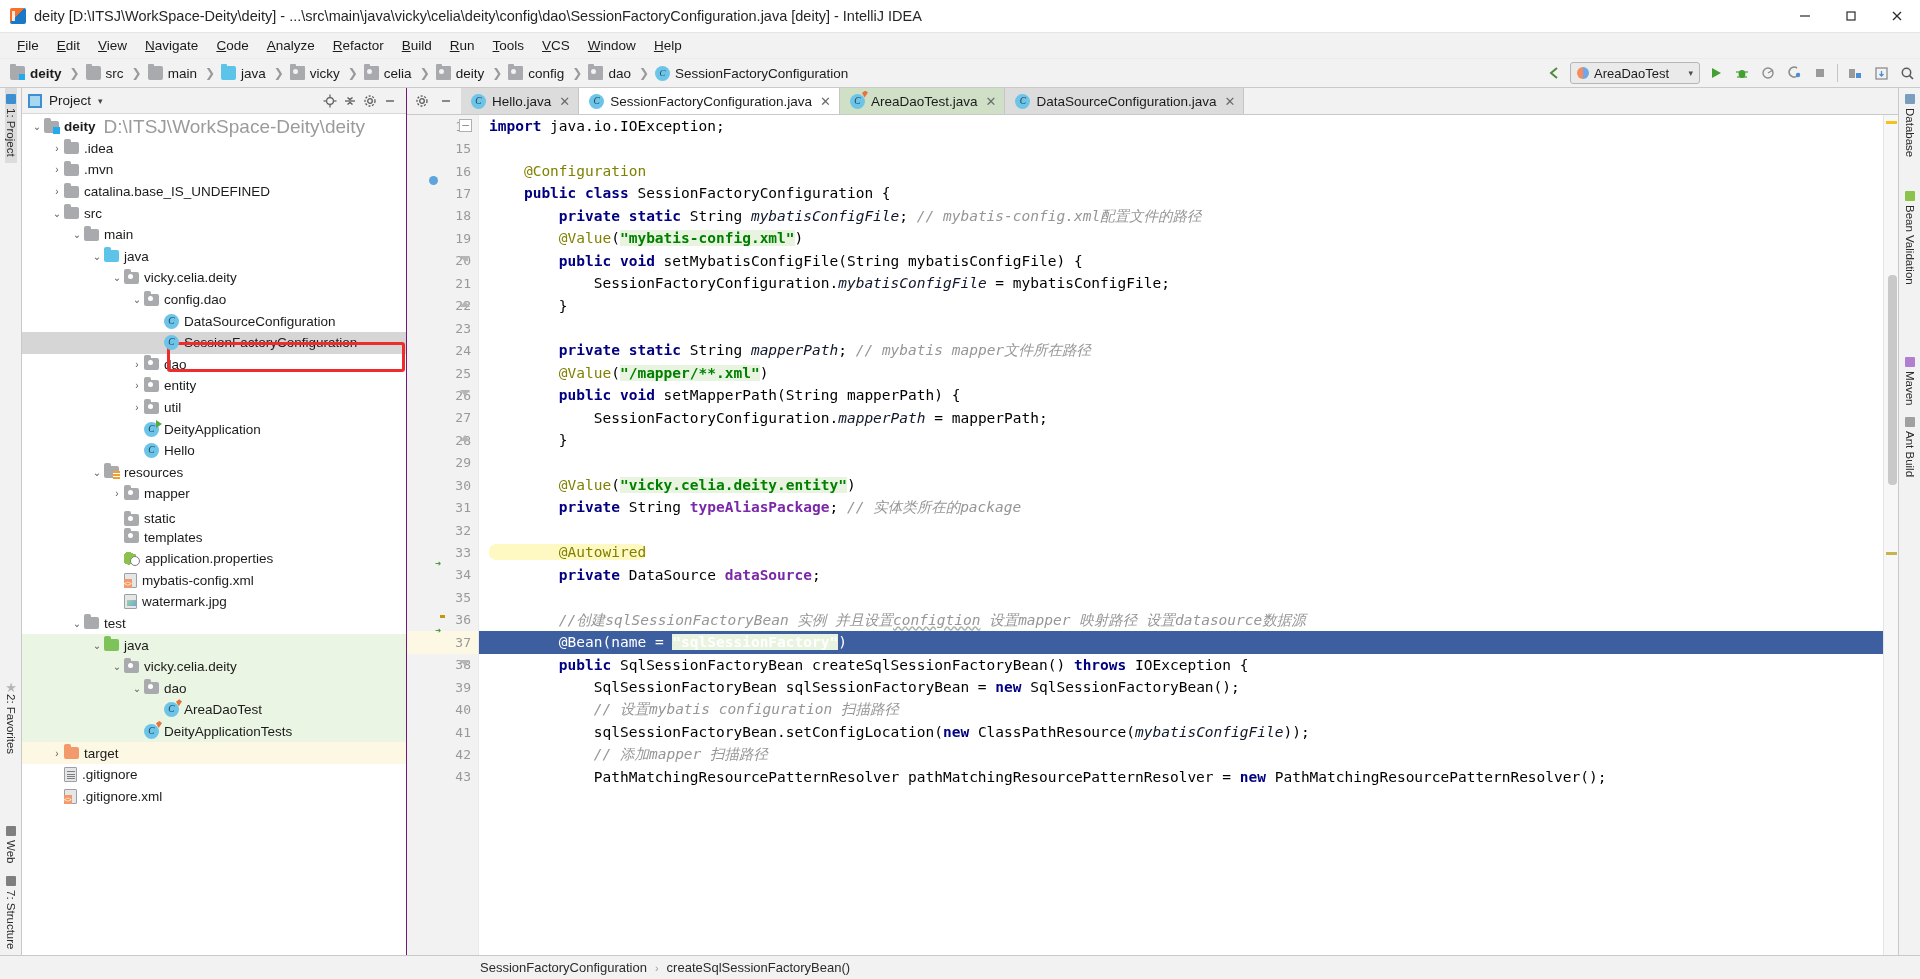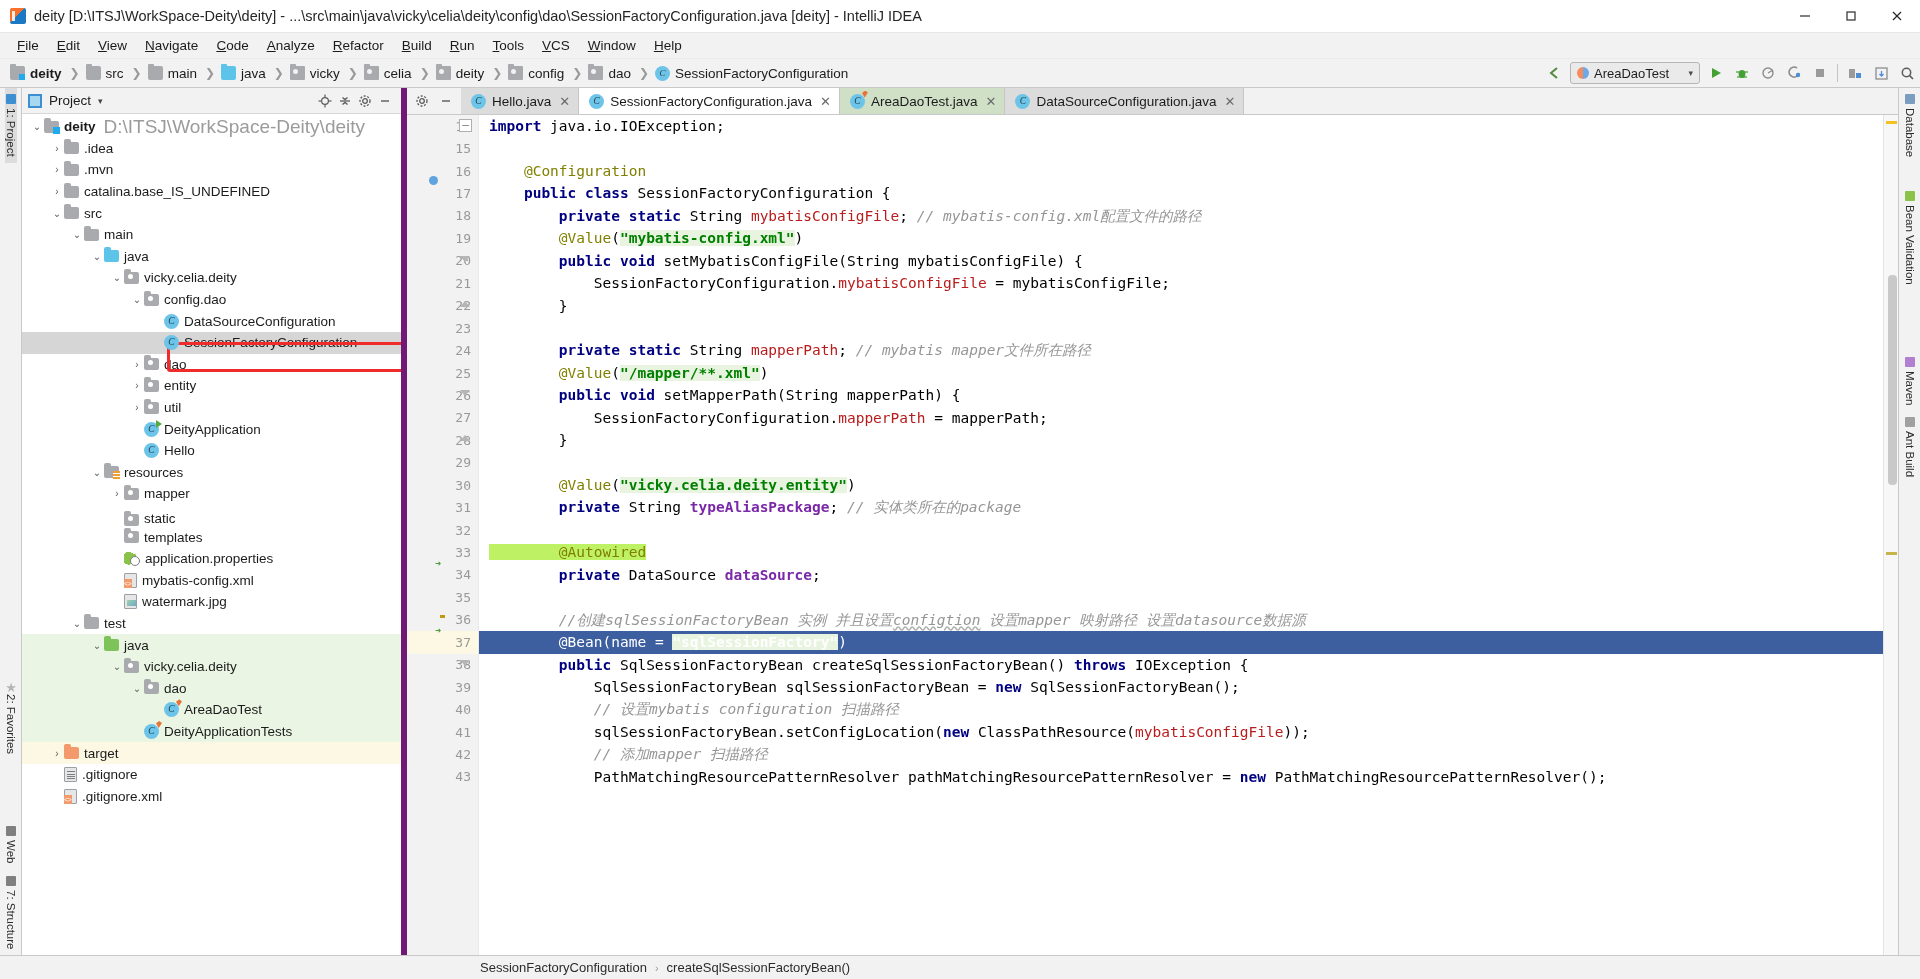--- a/index.html
+++ b/index.html
@@ -114,21 +114,21 @@
   }
   .rail-btn.selected{ background:#dcdcdc; }
   .rail-sq{ width:10px;height:10px;background:#7f7f7f;border-radius:1px; flex:none;}
   .rail-sq.blue{ background:#3d8fd1;}
   .rail-sq.star{ background:none; color:#b5b5b5; font-size:13px; line-height:10px;}
   .rail .grow{ flex:1 1 auto;}
 
   
   .project-panel {
     width: 385px; background: #ffffff; display: flex; flex-direction: column;
-    border-right: 6px solid #701a75; flex: none; min-height: 0;
+    border-right: 1px solid #701a75; flex: none; min-height: 0;
   }
   .pp-header {
     height: 26px; background: #f2f2f2; display: flex; align-items: center;
     padding: 0 6px; border-bottom: 1px solid #d7d7d7; flex: none;
   }
   .pp-header .pp-ico{
     width:14px;height:14px;border:2px solid #3d8fd1;background:#a8d8f0;margin-right:7px;flex:none;
   }
   .pp-title{ font-size:13.5px; color:#1b1b1b; }
   .pp-caret{ margin-left:7px; font-size:9px; color:#444;}
@@ -273,24 +273,24 @@
   .cline {
     height: 22.45px; line-height: 22.45px; white-space: pre; padding-left: 10px;
     position:relative;
   }
   .cline.cur-sel { background: #3d5fa0; }
   .cline.cur-sel .tok { color: #ffffff !important; }
   .k { color: #000080; font-weight: bold; }
   .ann { color: #808000; }
   .str { color: #008000; font-weight: bold; background:#e8f4e0; }
   .cmt { color: #969696; font-style: italic; }
-  .fld { color: #b91c1c; }
+  .fld { color: #0f172a; font-style: italic; }
   .fld-b { color: #7a28a8; font-weight: bold; }
   .plain { color: #000000; }
-  .hl-yellow { background: #bef264; }
+  .hl-yellow { background: #fef9c3; border-radius: 7px; }
   .squiggle { text-decoration: underline; text-decoration-style: wavy; text-decoration-color:#b0b0b0;}
 
   
   .rgutter{
     width: 15px; flex:none; background:#f7f7f7; border-left:1px solid #e4e4e4; position:relative;
   }
   .rmark{ position:absolute; left:2px; width:11px; height:3px;}
   .vscroll{
     position:absolute; right:1px; width:9px; background:#c9c9c9; border-radius:4px;
   }

